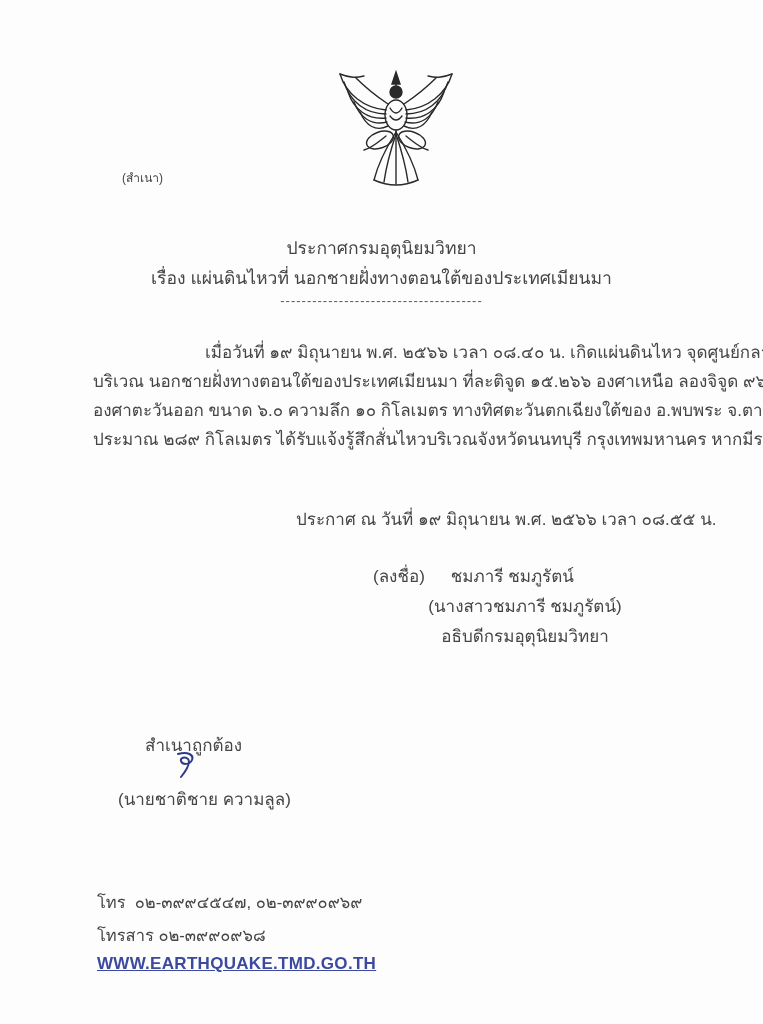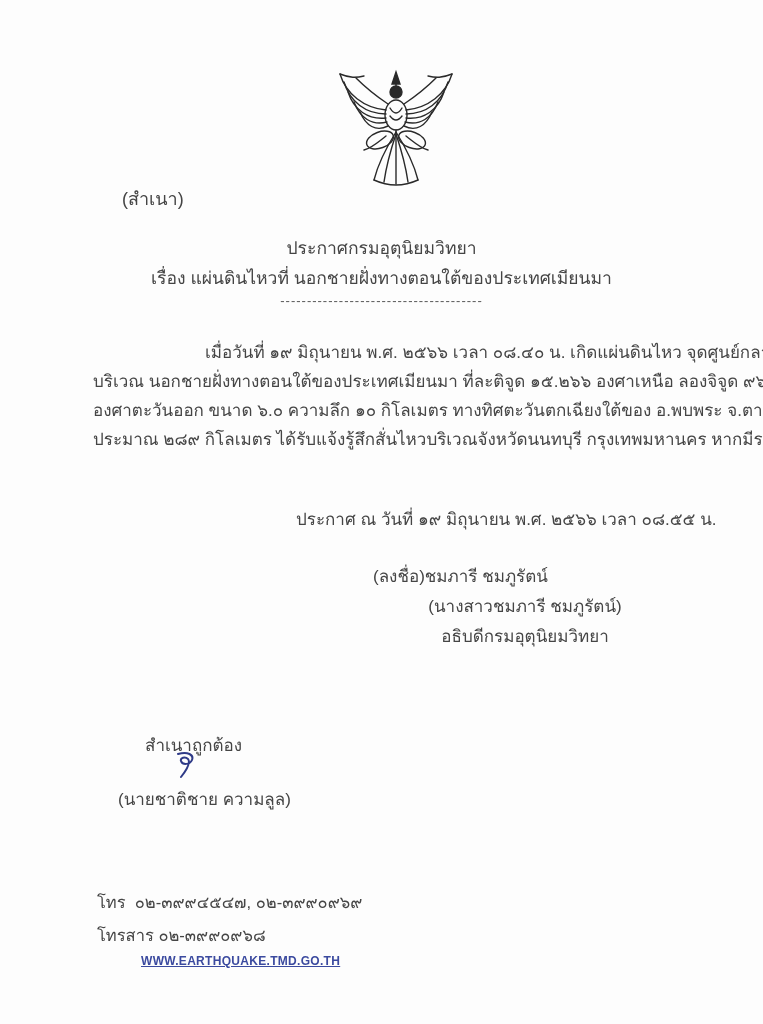--- a/index.html
+++ b/index.html
@@ -10,40 +10,40 @@
     background:#fdfdfd;
     overflow:hidden;
     font-family:"Liberation Sans", sans-serif;
     color:#454545;
   }
   .abs{position:absolute;}
   .center{left:0;right:0;text-align:center;}
   .t17{font-size:17px;line-height:29px;}
   .emblem-wrap{top:68px;left:0;right:0;display:flex;justify-content:center;}
   .emblem-wrap svg{transform:translateX(14px);}
-  .copy-label{top:184px;left:122px;font-size:18px;}
+  .copy-label{top:168px;left:122px;font-size:12px;}
   .doc-title{top:234px;font-size:17.5px;}
   .doc-subject{top:264px;font-size:17.5px;}
   .divider{top:293px;font-size:13px;letter-spacing:1px;color:#5a5a5a;}
   .body-block{top:338px;left:93px;width:580px;text-align:left;}
   .body-block .line{white-space:nowrap;}
   .body-block .line.indent{text-indent:112px;}
   .issued-line{top:505px;left:260px;font-size:17px;white-space:pre;margin-left:36px;}
   .sig-line1{top:562px;left:373px;font-size:17px;}
-  .sig-name{}
+  .sig-name{margin-left:26px;}
   .sig-line2{top:592px;left:395px;width:260px;text-align:center;font-size:17px;}
   .sig-line3{top:622px;left:395px;width:260px;text-align:center;font-size:17px;}
   .cert-label{top:731px;left:145px;font-size:17px;}
   .cert-sign{top:750px;left:172px;}
   .cert-name{top:785px;left:118px;font-size:17px;}
   .cert-position{top:814px;left:104px;font-size:17px;}
   .cert-division{top:843px;left:112px;font-size:17px;}
   .contact-phone{top:889px;left:97px;font-size:16.5px;white-space:pre;}
   .contact-fax{top:922px;left:97px;font-size:16.5px;white-space:pre;}
-  .contact-web{top:954px;left:97px;font-size:12px;margin-left:44px;}
+  .contact-web{top:954px;left:97px;font-size:17px;}
   .contact-web a{color:#3b4a9f;text-decoration:underline;font-weight:bold;letter-spacing:.3px;}
   .page-indicator{top:994px;left:690px;font-size:29px;color:#404040;margin-top:36px;}
 </style>
 </head>
 <body>
 
 <div class="page">
 
   <div class="abs emblem-wrap">
     <svg width="132" height="124" viewBox="0 0 132 124" fill="none" stroke="#2a2a2a" stroke-width="1.4" stroke-linecap="round">

